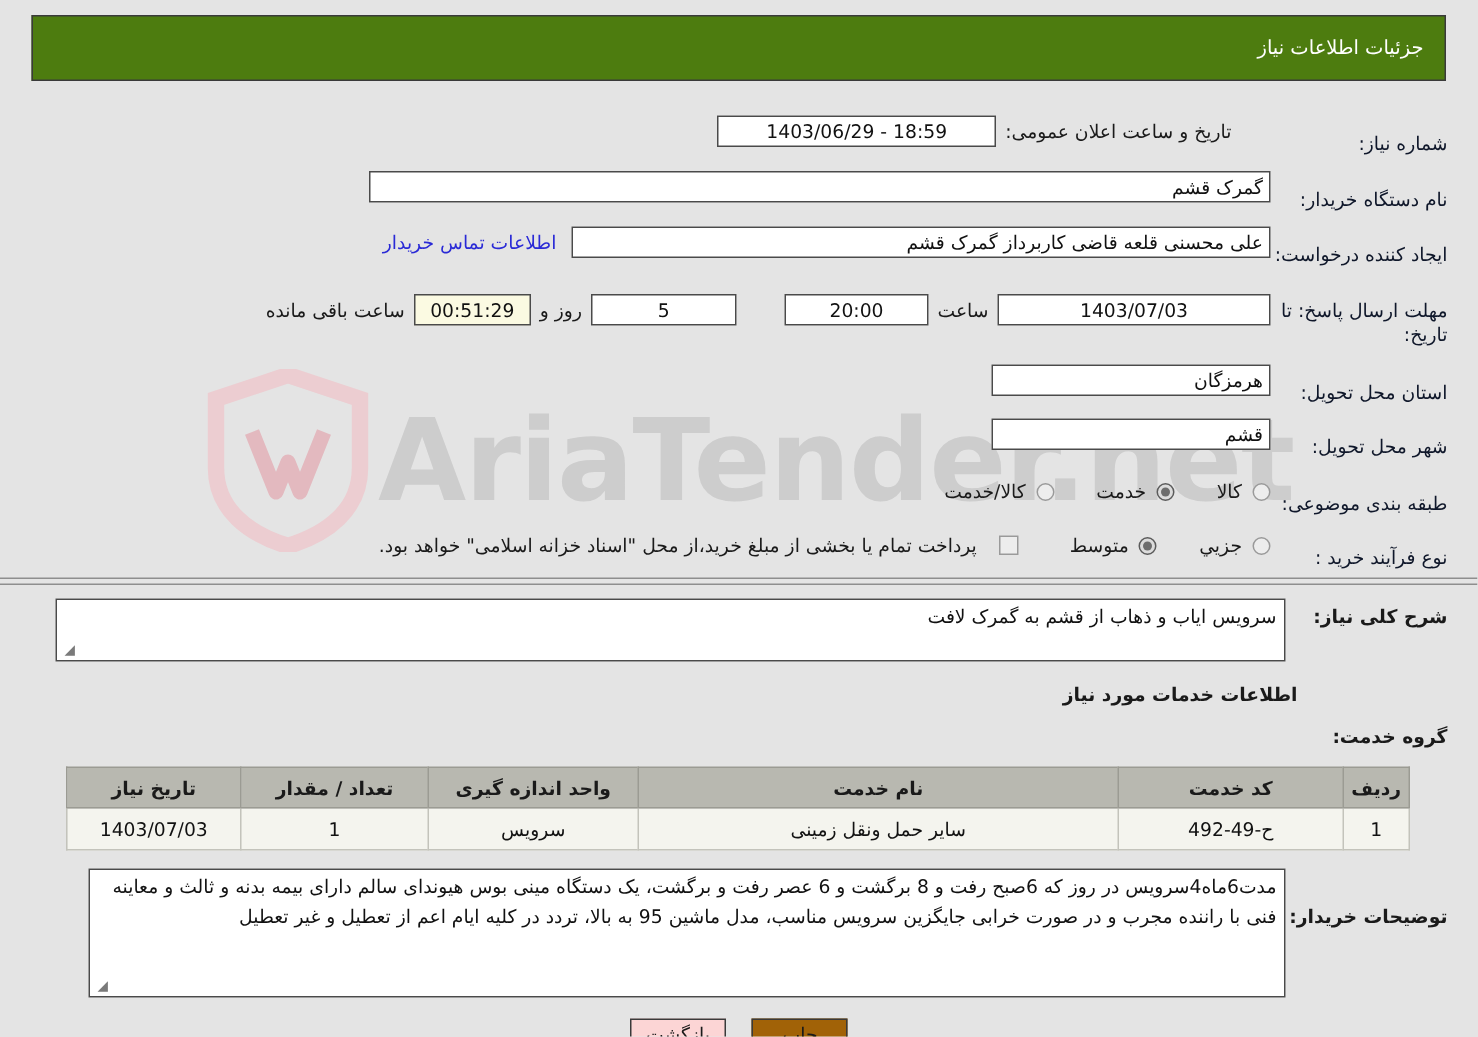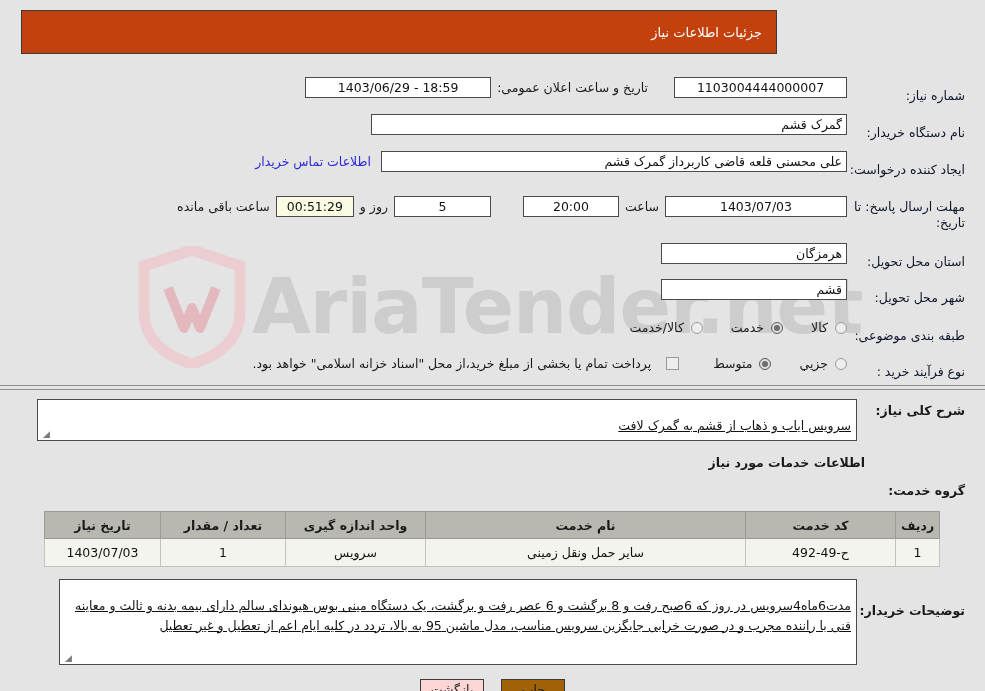--- a/index.html
+++ b/index.html
@@ -43,22 +43,22 @@
     letter-spacing:-1px;
     line-height:1;
     white-space:nowrap;
     opacity:.85;
   }
 
   
   .titlebar{
     position:absolute;
     left:21px;top:10px;
-    width:756px;height:44px;
-    background:#c2410c;
+    width:943px;height:44px;
+    background:#4d7c0f;
     border:1px solid #3a3a3a;
     box-sizing:border-box;
     display:flex;align-items:center;
     justify-content:flex-start;
     z-index:2;
   }
   .titlebar .t{
     color:#ffffff;
     font-size:13px;
     padding-right:14px;
@@ -169,26 +169,25 @@
     white-space:nowrap;
     padding-left:8px;
     padding-top:4px;
   }
   .ta{
     background:#ffffff;
     border:1px solid #4a4a4a;
     box-sizing:border-box;
     font-size:12.5px;
     text-align:right;
-    padding:16px 5px;
+    padding:1px 5px;
     line-height:1.55;
     position:relative;
     color:#111;
     overflow:hidden;
-    text-decoration:underline;
   }
   .ta .grip{
     position:absolute;
     left:3px;bottom:1px;
     width:9px;height:9px;
     color:#7a7a7a;
     font-size:9px;
     line-height:9px;
   }
 
@@ -262,28 +261,27 @@
 </div>
 
 <div class="titlebar">
   <span class="t">جزئیات اطلاعات نیاز</span>
 </div>
 
 <div class="sheet">
 
   <div class="row" style="margin-top:10px;">
     <div class="lbl w1">شماره نیاز:</div>
-    <div class="fld" style="width:173px;">1103004444000007</div>
     <div class="inline-lbl" style="padding-right:26px;">تاریخ و ساعت اعلان عمومی:</div>
     <div class="fld" style="width:186px;">18:59 - 1403/06/29</div>
   </div>
 
   <div class="row" style="margin-top:6px;">
     <div class="lbl w1">نام دستگاه خریدار:</div>
-    <div class="fld rt" style="width:476px;">گمرک قشم</div>
+    <div class="fld rt" style="width:601px;">گمرک قشم</div>
   </div>
 
   <div class="row" style="margin-top:6px;">
     <div class="lbl w1">ایجاد کننده درخواست:</div>
     <div class="fld rt" style="width:466px;">علی  محسنی قلعه قاضی کاربرداز گمرک قشم</div>
     <div class="link">اطلاعات تماس خریدار</div>
   </div>
 
   <div class="row" style="margin-top:6px;">
     <div class="lbl w1" style="white-space:normal;line-height:1.25;">مهلت ارسال پاسخ: تا تاریخ:</div>

